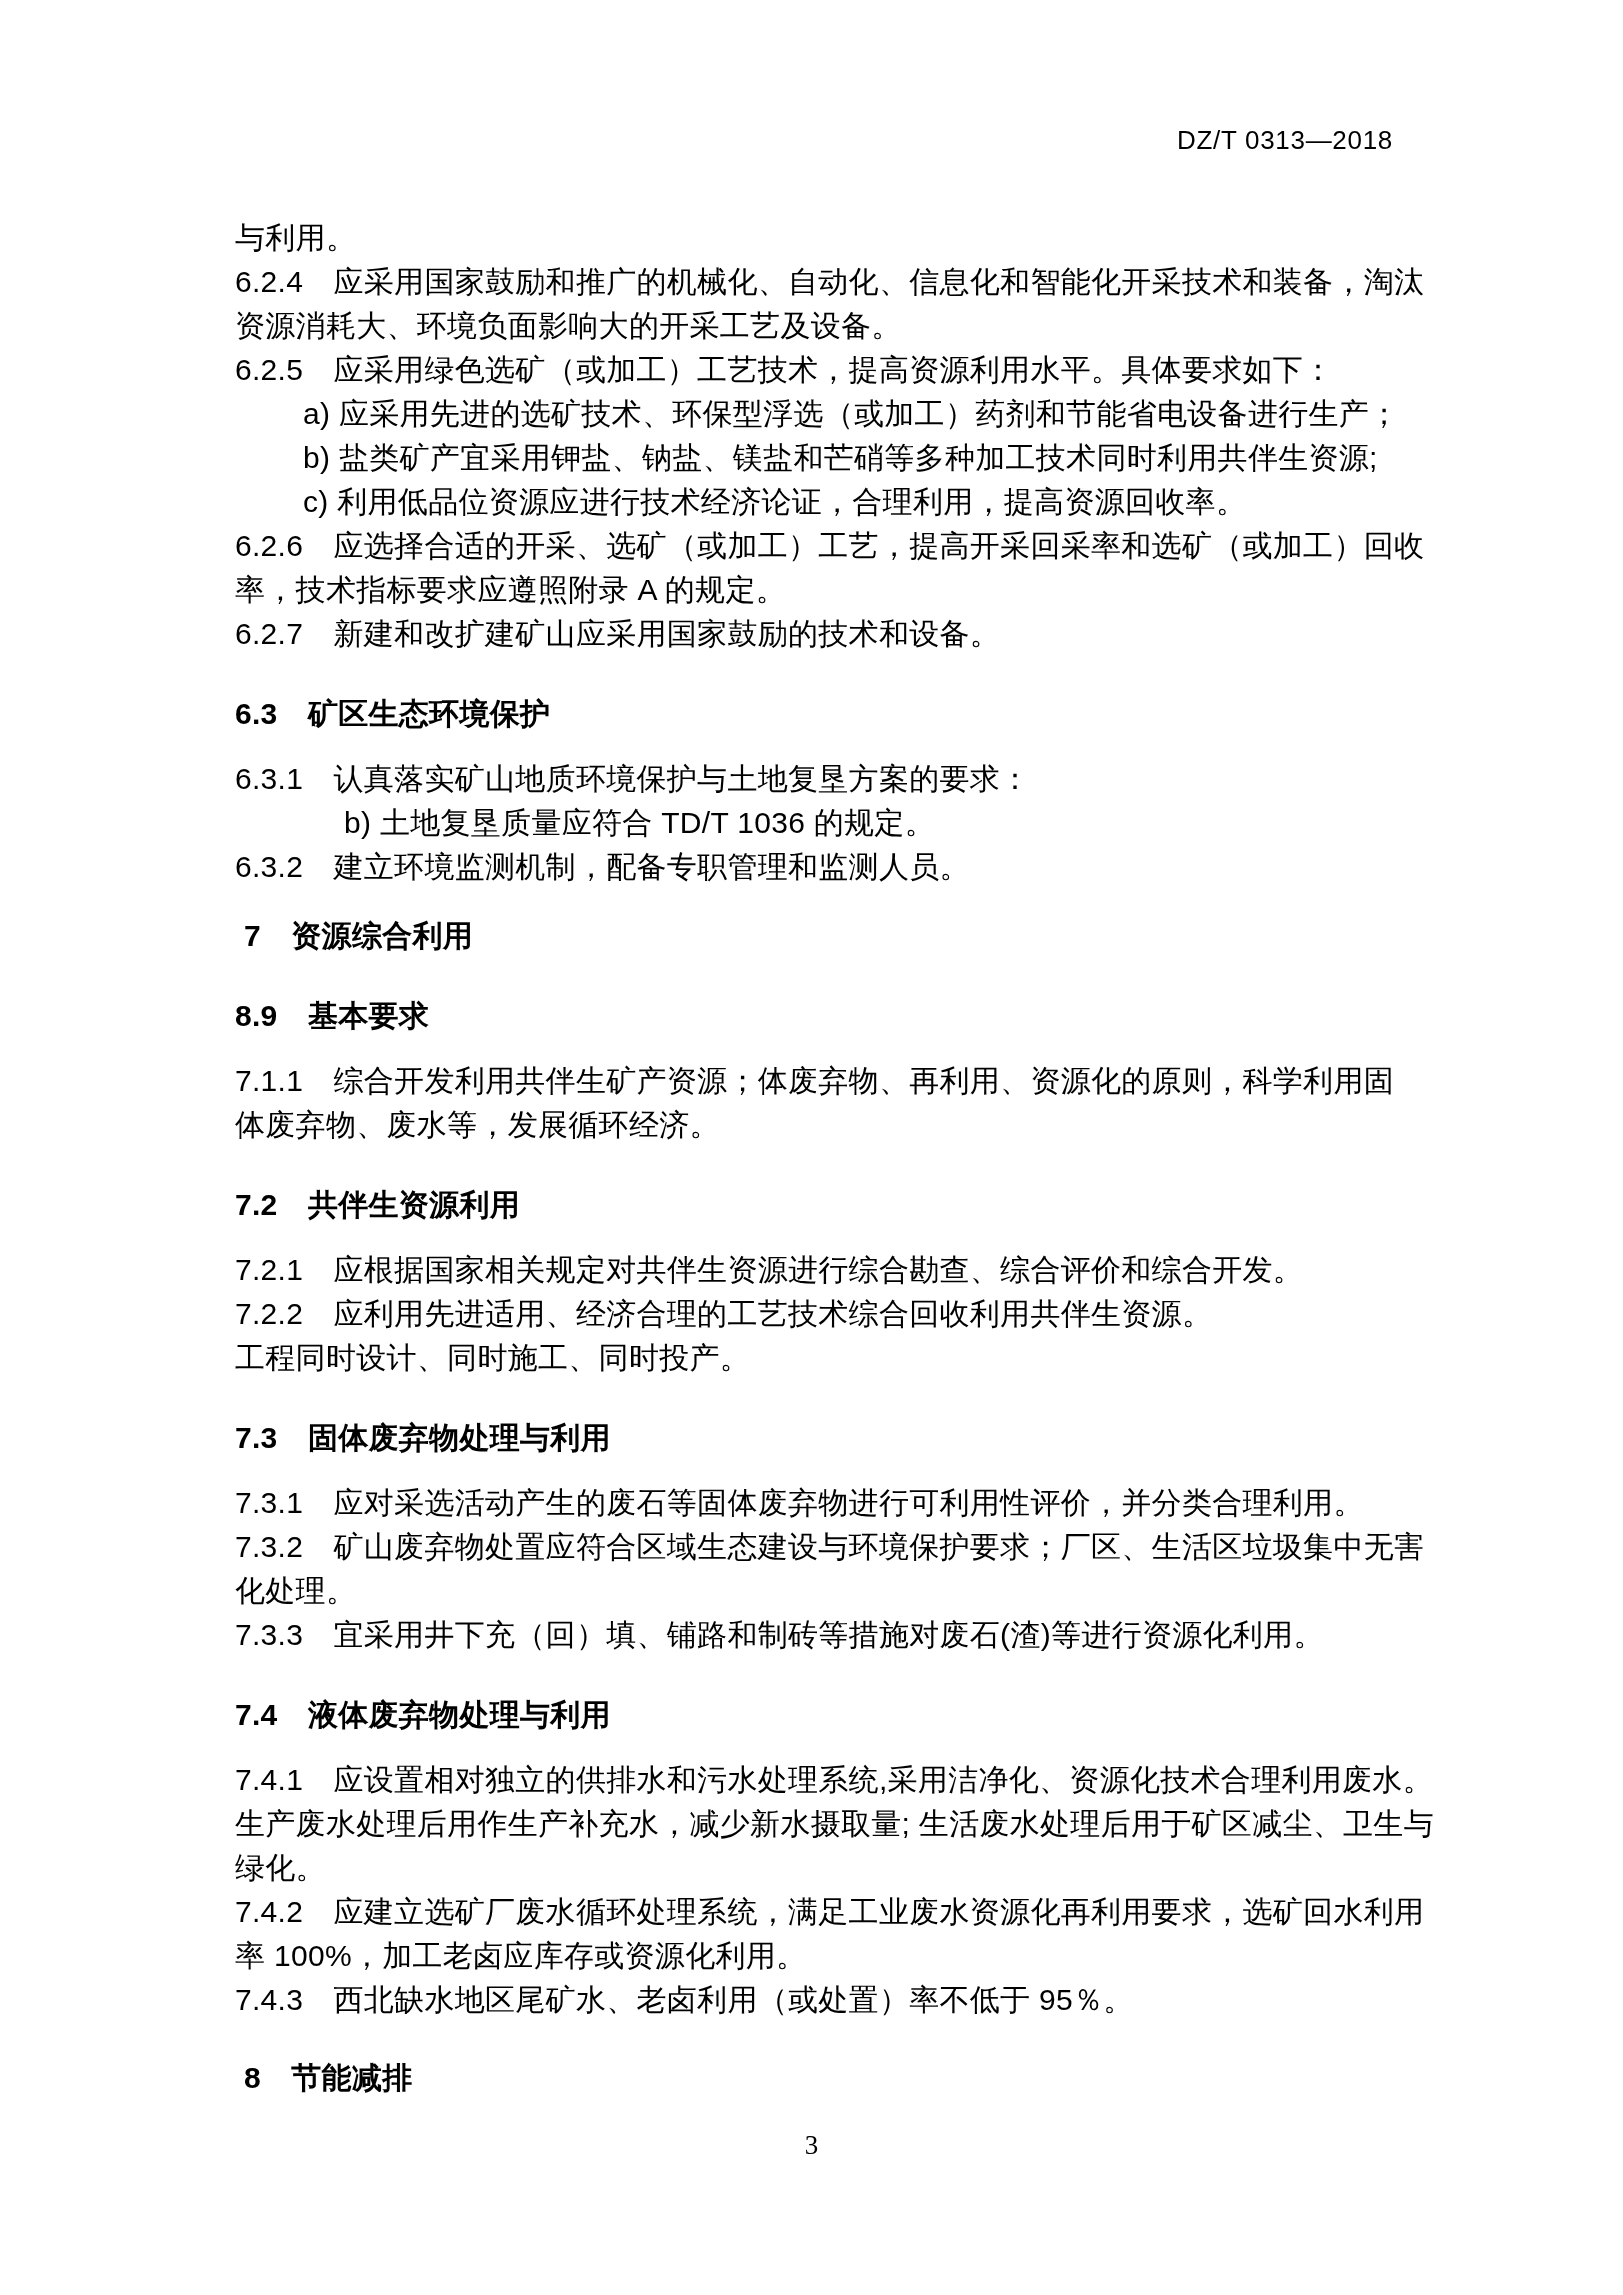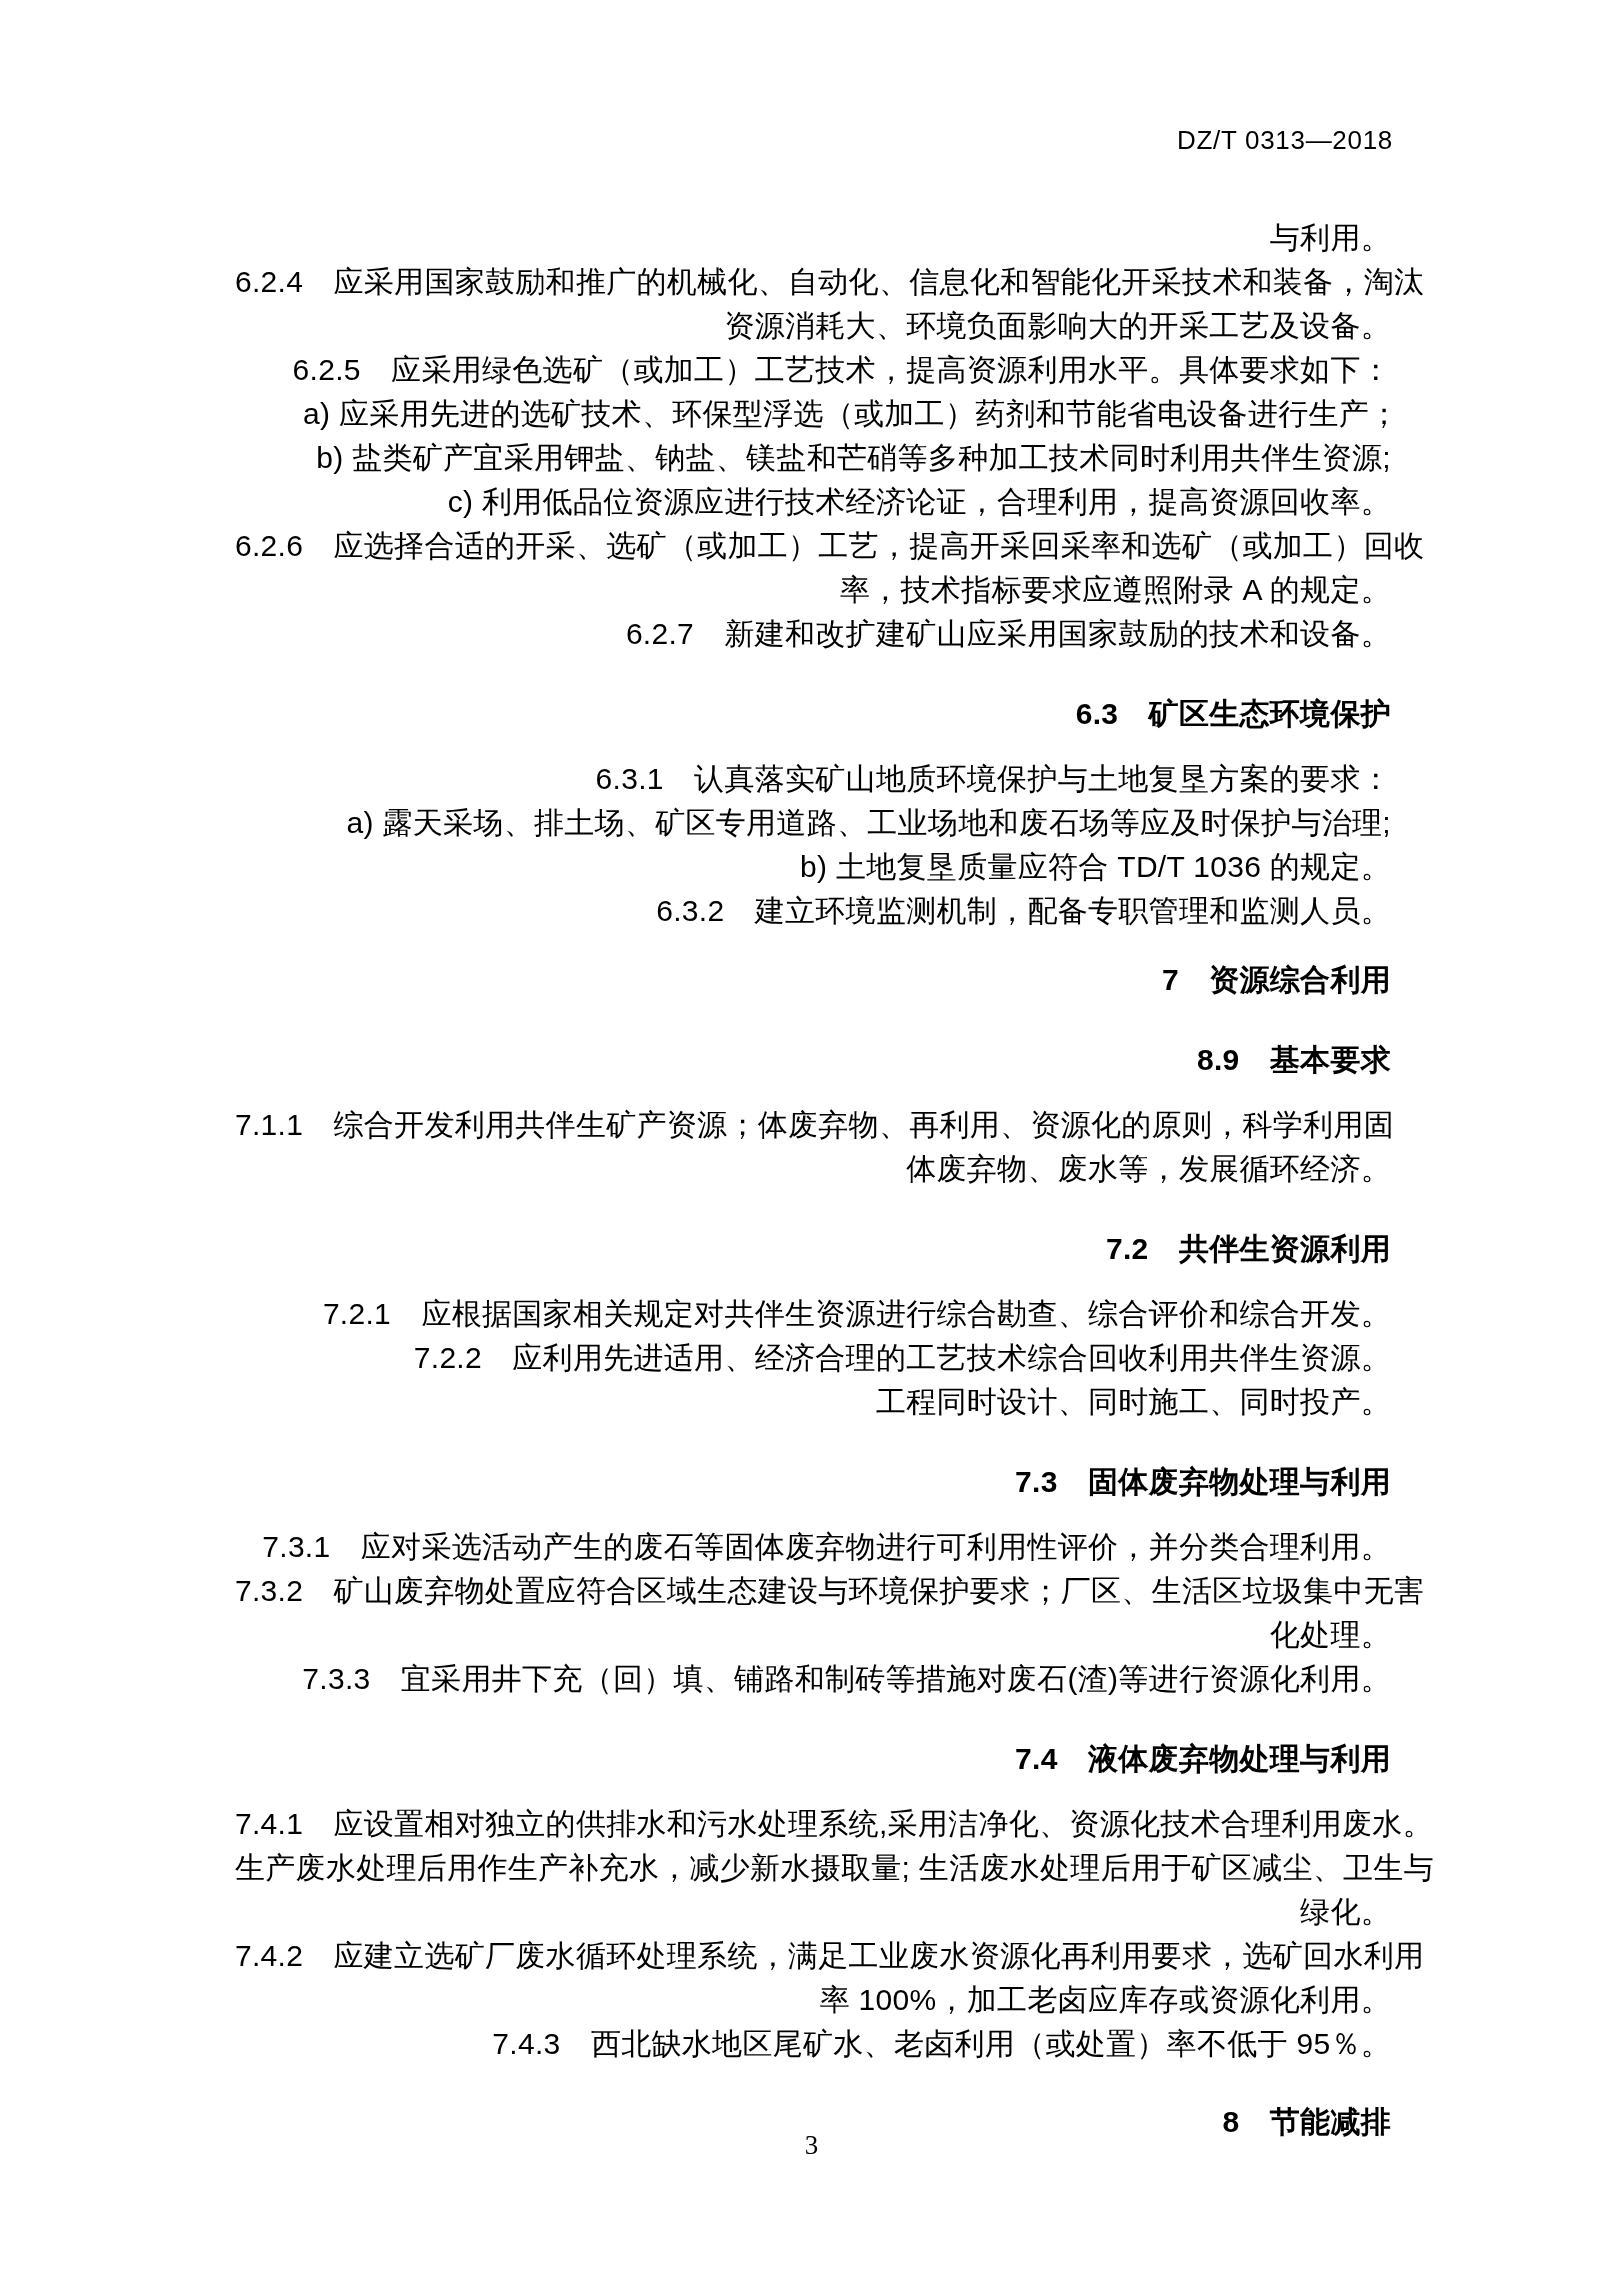--- a/index.html
+++ b/index.html
@@ -28,21 +28,20 @@
     position: absolute;
     left: 235px;
     right: 232px;
     top: 216px;
   }
   .line {
     font-size: 30px;
     line-height: 44px;
     white-space: nowrap;
     letter-spacing: 0.3px;
-    text-align: right;
   }
   .h1, .h2 {
     font-weight: 700;
   }
   .h2 {
     margin-top: 36px;
     margin-bottom: 21px;
   }
   .h1 {
     margin-top: 25px;
@@ -77,21 +76,20 @@
     <div class="line">资源消耗大、环境负面影响大的开采工艺及设备。</div>
     <div class="line">6.2.5　应采用绿色选矿（或加工）工艺技术，提高资源利用水平。具体要求如下：</div>
     <div class="line indent-1">a) 应采用先进的选矿技术、环保型浮选（或加工）药剂和节能省电设备进行生产；</div>
     <div class="line indent-1">b) 盐类矿产宜采用钾盐、钠盐、镁盐和芒硝等多种加工技术同时利用共伴生资源;</div>
     <div class="line indent-1">c) 利用低品位资源应进行技术经济论证，合理利用，提高资源回收率。</div>
     <div class="line">6.2.6　应选择合适的开采、选矿（或加工）工艺，提高开采回采率和选矿（或加工）回收</div>
     <div class="line">率，技术指标要求应遵照附录 A 的规定。</div>
     <div class="line">6.2.7　新建和改扩建矿山应采用国家鼓励的技术和设备。</div>
     <div class="line h2">6.3　矿区生态环境保护</div>
     <div class="line">6.3.1　认真落实矿山地质环境保护与土地复垦方案的要求：</div>
-    <div class="line indent-2">a) 露天采场、排土场、矿区专用道路、工业场地和废石场等应及时保护与治理;</div>
     <div class="line indent-2">b) 土地复垦质量应符合 TD/T 1036 的规定。</div>
     <div class="line">6.3.2　建立环境监测机制，配备专职管理和监测人员。</div>
     <div class="line h1">7　资源综合利用</div>
     <div class="line h2">8.9　基本要求</div>
     <div class="line">7.1.1　综合开发利用共伴生矿产资源；体废弃物、再利用、资源化的原则，科学利用固</div>
     <div class="line">体废弃物、废水等，发展循环经济。</div>
     <div class="line h2">7.2　共伴生资源利用</div>
     <div class="line">7.2.1　应根据国家相关规定对共伴生资源进行综合勘查、综合评价和综合开发。</div>
     <div class="line">7.2.2　应利用先进适用、经济合理的工艺技术综合回收利用共伴生资源。</div>
     <div class="line">工程同时设计、同时施工、同时投产。</div>

